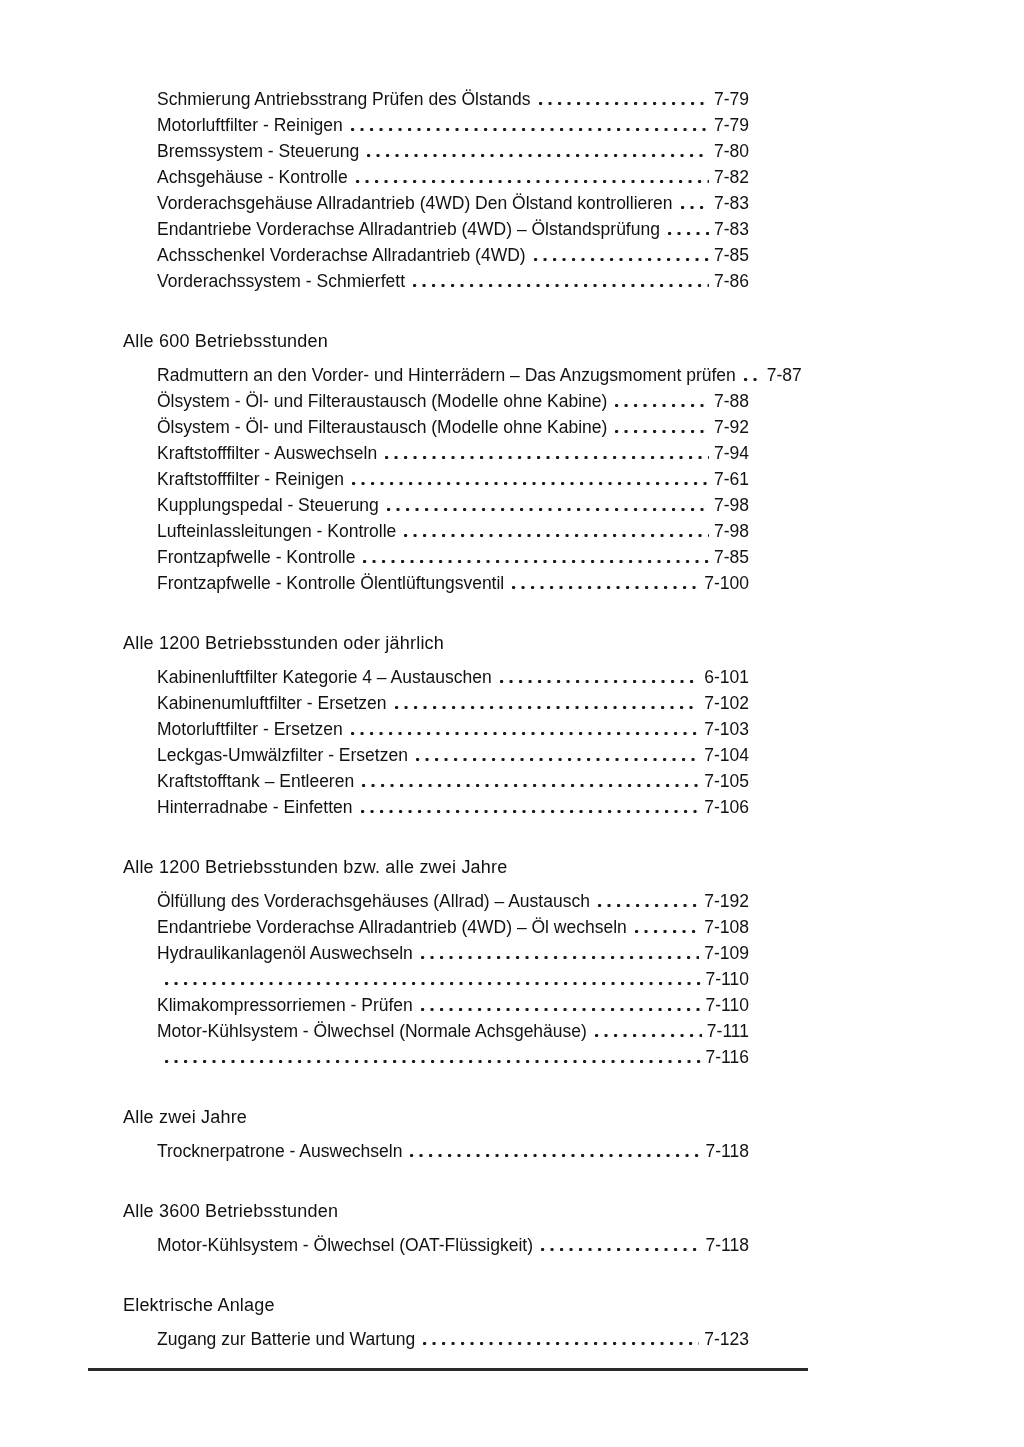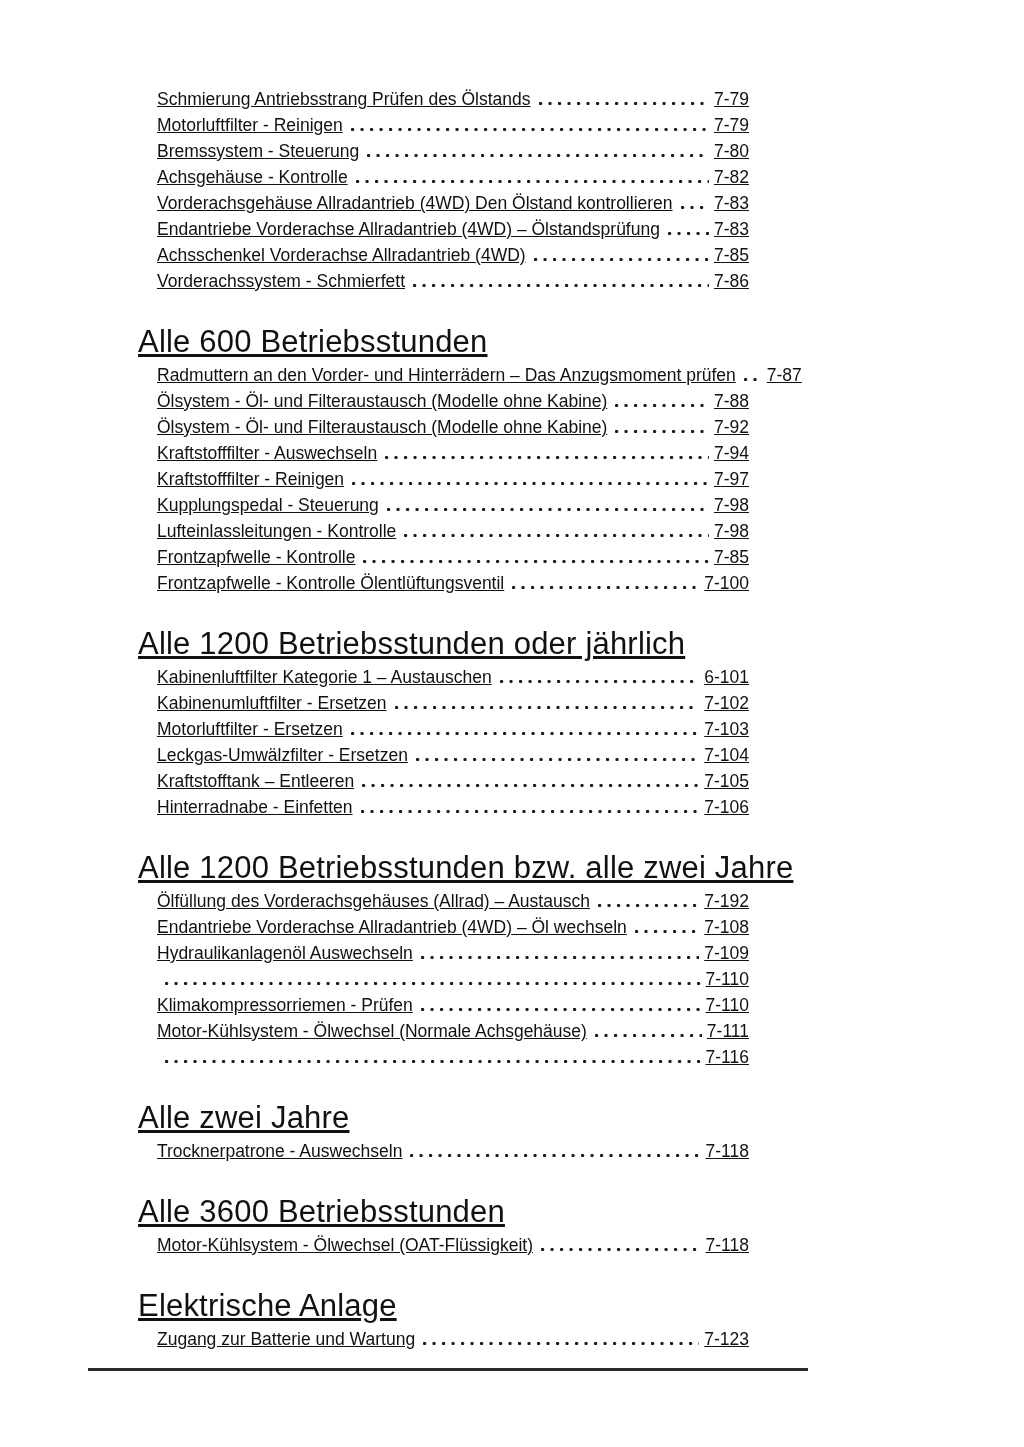--- a/index.html
+++ b/index.html
@@ -8,29 +8,28 @@
     background: #ffffff;
     font-family: "Liberation Sans", "DejaVu Sans", sans-serif;
     color: #111111;
   }
   .page {
     position: relative;
     width: 808px;
     height: 1447px;
     background: #ffffff;
     overflow: hidden;
-    text-decoration: underline;
   }
   .toc {
     box-sizing: border-box;
     padding: 86px 59px 0 123px;
   }
   .section-heading {
-    margin: 32px 0 5px 15px;
-    font-size: 31px;
+    margin: 32px 0 5px 0;
+    font-size: 18px;
     line-height: 31px;
     font-weight: 400;
     letter-spacing: 0.2px;
     white-space: nowrap;
   }
   .toc-section:first-child .section-heading { margin-top: 0; }
   .toc-entry {
     display: flex;
     align-items: baseline;
     padding-left: 34px;
@@ -124,21 +123,21 @@
           <span class="pagenum">7-92</span>
         </div>
         <div class="toc-entry">
           <span class="entry-title">Kraftstofffilter - Auswechseln</span>
           <span class="leader"></span>
           <span class="pagenum">7-94</span>
         </div>
         <div class="toc-entry">
           <span class="entry-title">Kraftstofffilter - Reinigen</span>
           <span class="leader"></span>
-          <span class="pagenum">7-97</span>
+          <span class="pagenum">7-61</span>
         </div>
         <div class="toc-entry">
           <span class="entry-title">Kupplungspedal - Steuerung</span>
           <span class="leader"></span>
           <span class="pagenum">7-98</span>
         </div>
         <div class="toc-entry">
           <span class="entry-title">Lufteinlassleitungen - Kontrolle</span>
           <span class="leader"></span>
           <span class="pagenum">7-98</span>
@@ -150,21 +149,21 @@
         </div>
         <div class="toc-entry">
           <span class="entry-title">Frontzapfwelle - Kontrolle Ölentlüftungsventil</span>
           <span class="leader"></span>
           <span class="pagenum">7-100</span>
         </div>
       </section>
       <section class="toc-section">
         <h2 class="section-heading">Alle 1200 Betriebsstunden oder jährlich</h2>
         <div class="toc-entry">
-          <span class="entry-title">Kabinenluftfilter Kategorie 1 – Austauschen</span>
+          <span class="entry-title">Kabinenluftfilter Kategorie 4 – Austauschen</span>
           <span class="leader"></span>
           <span class="pagenum">6-101</span>
         </div>
         <div class="toc-entry">
           <span class="entry-title">Kabinenumluftfilter - Ersetzen</span>
           <span class="leader"></span>
           <span class="pagenum">7-102</span>
         </div>
         <div class="toc-entry">
           <span class="entry-title">Motorluftfilter - Ersetzen</span>

